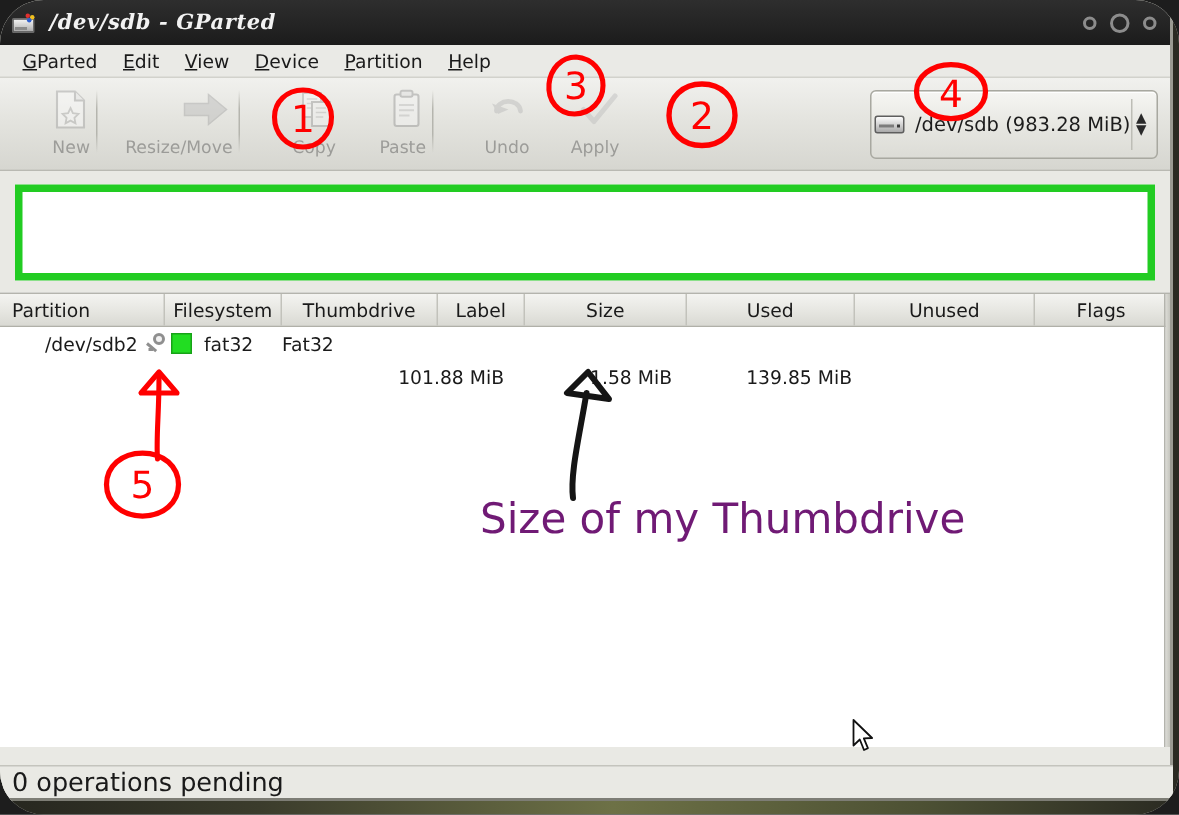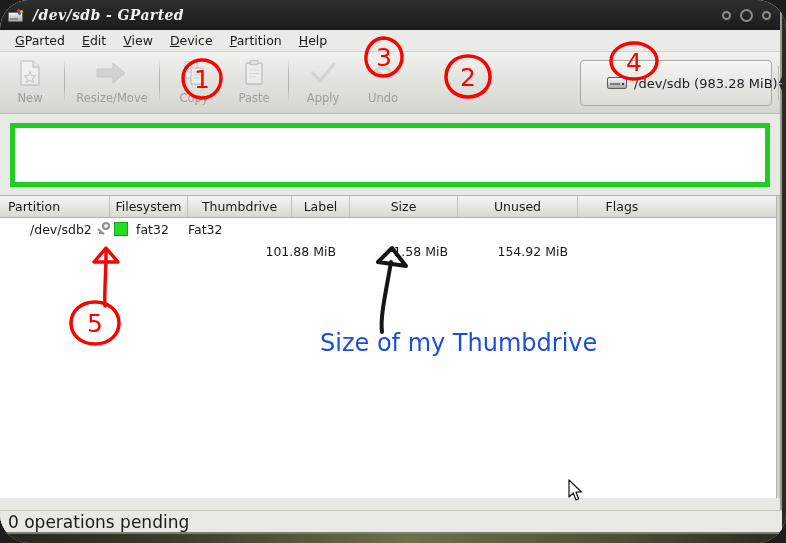--- a/index.html
+++ b/index.html
@@ -83,37 +83,37 @@
   .menu-item u { text-decoration: underline; }
 
   
   #toolbar {
     position: relative; height: 62px;
     background: linear-gradient(180deg, #f1f1ee 0%, #e4e4df 45%, #d6d6d0 100%);
     border-bottom: 1px solid #b9b9b2;
     display: flex; align-items: flex-start; padding-top: 6px;
   }
   .tb-btn {
-    width: 60px; display: flex; flex-direction: column; align-items: center;
+    width: 60px; display: flex; flex-direction: column; align-items: flex-end;
     gap: 3px; opacity: .42;
   }
   .tb-ico { height: 30px; display: flex; align-items: center; justify-content: center; }
   .tb-lab { font-size: 11.5px; color: #454545; white-space: nowrap; }
   .tb-sep {
     width: 1px; height: 42px; margin: 2px 4px 0 4px;
     background: linear-gradient(180deg, rgba(0,0,0,0) 0%, #b5b5ae 30%, #b5b5ae 70%, rgba(0,0,0,0) 100%);
   }
 
   
   #device-combo {
     position: absolute; right: 8px; top: 8px;
     width: 192px; height: 46px;
     background: linear-gradient(180deg, #f6f6f3 0%, #e6e6e1 55%, #dcdcd6 100%);
     border: 1px solid #a8a8a0; border-radius: 4px;
-    display: flex; align-items: center; padding: 0 4px 0 26px;
+    display: flex; align-items: center; padding: 0 4px 0 2px;
     box-shadow: inset 0 1px 0 #ffffff;
   }
   #device-icon { width: 20px; height: 15px; position: relative; flex: 0 0 auto; margin-right: 7px; }
   #device-icon .dbody {
     position: absolute; left: 0; top: 1px; width: 20px; height: 12px;
     background: linear-gradient(180deg,#fbfbfb 0%, #cfcfcf 55%, #a9a9a9 100%);
     border: 1px solid #5e5e5e; border-radius: 2px;
   }
   #device-icon .dslot {
     position: absolute; left: 3px; top: 7px; width: 10px; height: 2px; background: #7c7c7c;
@@ -197,21 +197,21 @@
   
   .anno { position: absolute; pointer-events: none; }
   .anno-num {
     font-family: "DejaVu Sans", sans-serif;
     color: #ff0000; font-size: 25px; font-weight: normal;
     display: flex; align-items: center; justify-content: center;
     width: 100%; height: 100%;
   }
   #anno-text {
     position: absolute; left: 320px; top: 329px;
-    font-size: 24px; color: #1d4ed8; white-space: nowrap;
+    font-size: 28px; color: #701a75; white-space: nowrap;
   }
 
   
   #cursor { position: absolute; left: 568px; top: 479px; }
 </style>
 </head>
 <body>
 
 <div id="screen">
 
@@ -292,34 +292,34 @@
           </svg>
         </div>
         <div class="tb-lab">Paste</div>
       </div>
 
       <div class="tb-sep"></div>
 
       <div class="tb-btn">
         <div class="tb-ico">
           <svg width="28" height="26" viewBox="0 0 28 26">
-            <path d="M4 13 l7 8 l14 -17" fill="none" stroke="#b9b9b9" stroke-width="3.4" stroke-linecap="round" stroke-linejoin="round"></path>
-          </svg>
-        </div>
-        <div class="tb-lab">Apply</div>
-      </div>
-
-      <div class="tb-btn">
-        <div class="tb-ico">
-          <svg width="28" height="26" viewBox="0 0 28 26">
             <path d="M6 14 C6 6, 21 5, 22 14" fill="none" stroke="#b4b4b4" stroke-width="3.2" stroke-linecap="round"></path>
             <path d="M3 9 l4 7 l7 -3 z" fill="#b4b4b4"></path>
           </svg>
         </div>
         <div class="tb-lab">Undo</div>
+      </div>
+
+      <div class="tb-btn">
+        <div class="tb-ico">
+          <svg width="28" height="26" viewBox="0 0 28 26">
+            <path d="M4 13 l7 8 l14 -17" fill="none" stroke="#b9b9b9" stroke-width="3.4" stroke-linecap="round" stroke-linejoin="round"></path>
+          </svg>
+        </div>
+        <div class="tb-lab">Apply</div>
       </div>
 
       <div id="device-combo">
         <div id="device-icon">
           <div class="dbody"></div>
             <div class="dslot"></div>
             <div class="dled"></div>
         </div>
         <div id="device-label">/dev/sdb  (983.28 MiB)</div>
         <div id="device-spin">
@@ -333,20 +333,21 @@
       <div id="graphic-area" style="border-color: rgb(34, 204, 34); background: rgb(255, 255, 255);"></div>
     </div>
 
     <div id="table">
       <div id="thead">
         <div class="th left" style="width:110px">Partition</div>
         <div class="th" style="width:78px">Filesystem</div>
         <div class="th" style="width:104px">Thumbdrive</div>
         <div class="th" style="width:58px">Label</div>
         <div class="th" style="width:108px">Size</div>
+        <div class="th" style="width:112px">Used</div>
         <div class="th" style="width:120px">Unused</div>
         <div class="th" style="width:88px;border-right:none">Flags</div>
       </div>
 
       <div id="tbody">
         <div class="trow">
           <div class="td part" style="width:110px">
             <span>/dev/sdb2</span>
             <span class="key-icon">
               <span class="ring"></span>
@@ -354,21 +355,21 @@
                 <span class="tooth"></span>
             </span>
           </div>
           <div class="td" style="width:78px;gap:8px;padding-left:4px">
             <span class="fs-swatch" style="background: rgb(34, 221, 34);"></span>
             <span>fat32</span>
           </div>
           <div class="td" style="width:58px">Fat32</div>
           <div class="td right" style="width:108px">101.88 MiB</div>
           <div class="td right" style="width:112px">1.58 MiB</div>
-          <div class="td right" style="width:120px">154.92 MiB</div>
+          <div class="td right" style="width:120px">139.85 MiB</div>
           <div class="td" style="width:88px"></div>
         </div>
       </div>
 
       <div id="vscroll"></div>
     </div>
 
     <div id="statusbar">
       <span>0 operations pending</span>
     </div>

